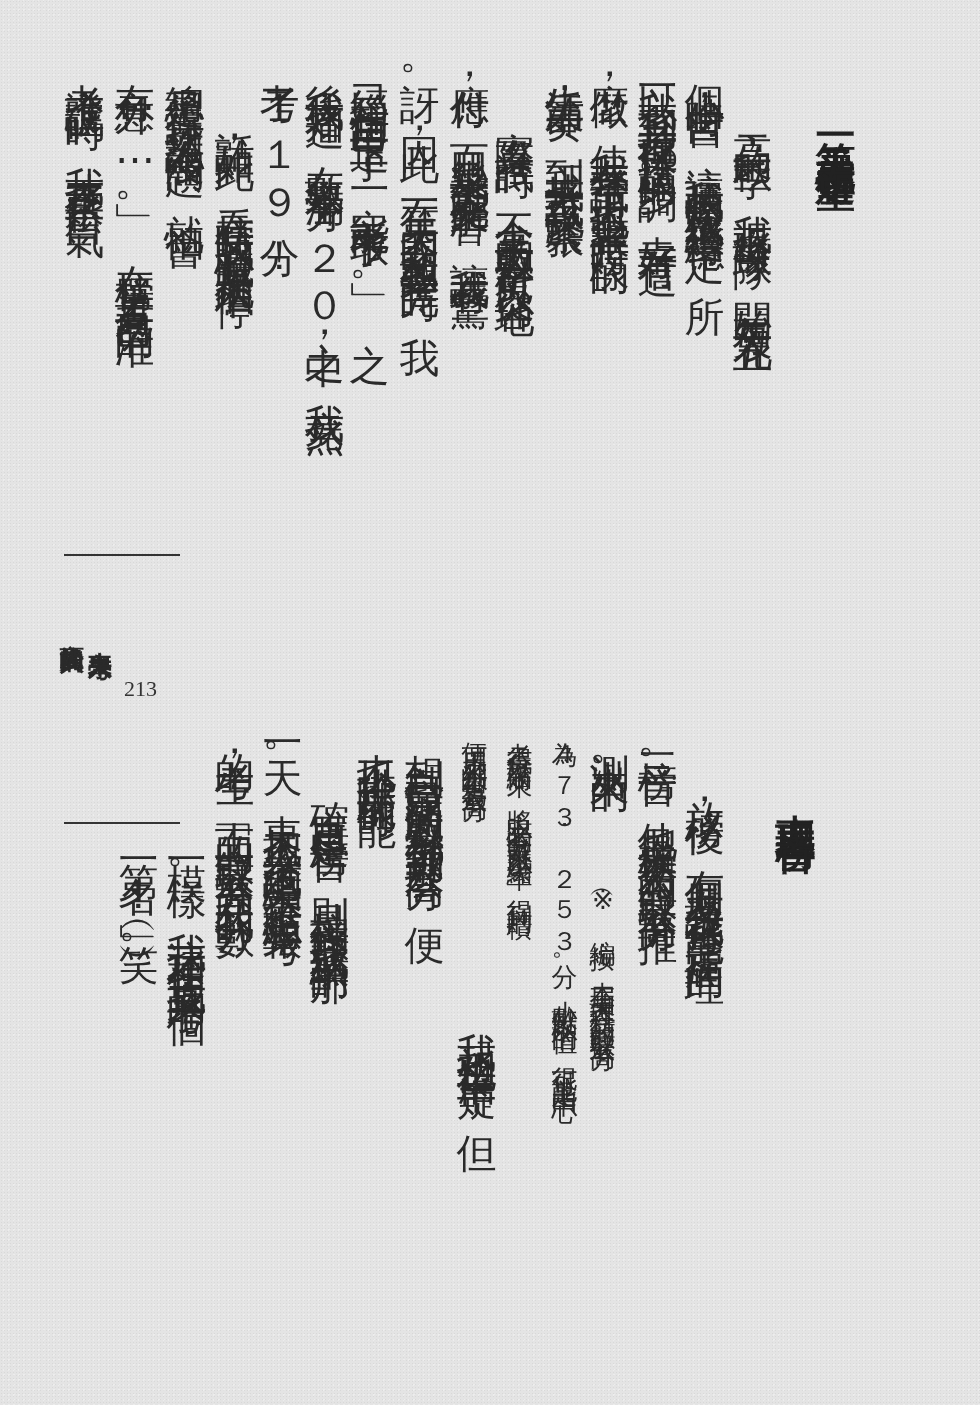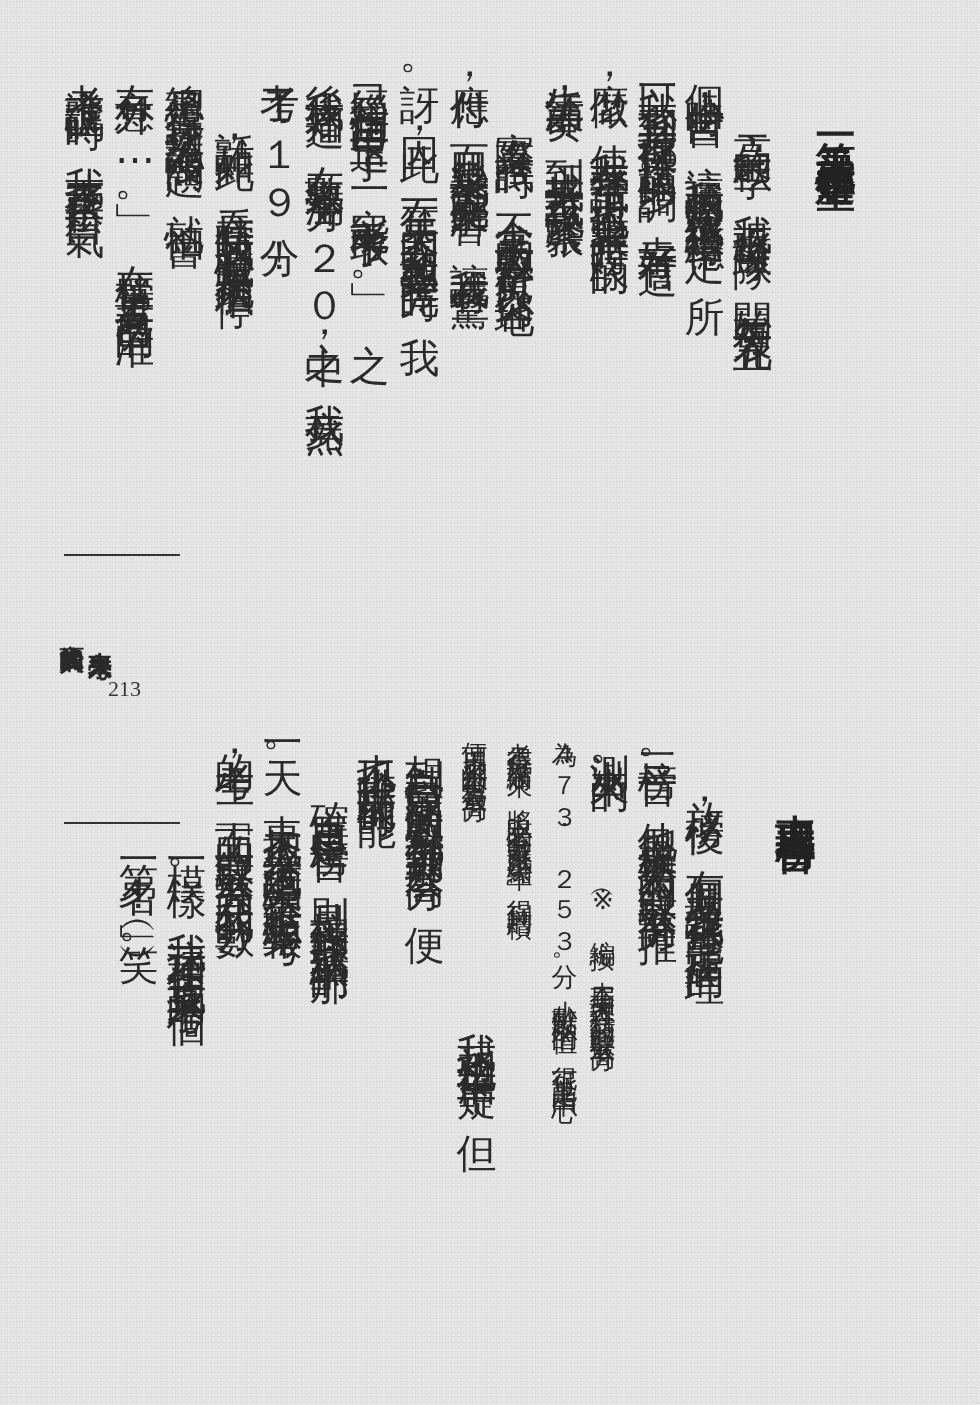--- a/index.html
+++ b/index.html
@@ -20,21 +20,21 @@
     text-orientation:upright;
     white-space:nowrap;
     font-size:40px;
     line-height:44px;
     letter-spacing:7px;
   }
   .heading { font-weight:bold; font-size:40px; letter-spacing:4px; color:#222; }
   .note { font-size:26px; letter-spacing:5px; line-height:30px; }
   .footer-title { font-size:24px; font-weight:bold; letter-spacing:1px; line-height:28px; }
   .page-num {
-    position:absolute; left:108px; top:676px;
+    position:absolute; left:124px; top:676px;
     font-family:"Liberation Serif", serif; font-size:22px; color:#333;
   }
   .rule { position:absolute; height:2px; background:#333; }
 </style>
 </head>
 <body>
 
 <div class="col heading" style="left:814px; top:110px;">第一天就確定有望</div>
 
 <div class="col" style="left:731px; top:100px;">高二的秋季，我退出籃球隊，開始每天花五</div>

